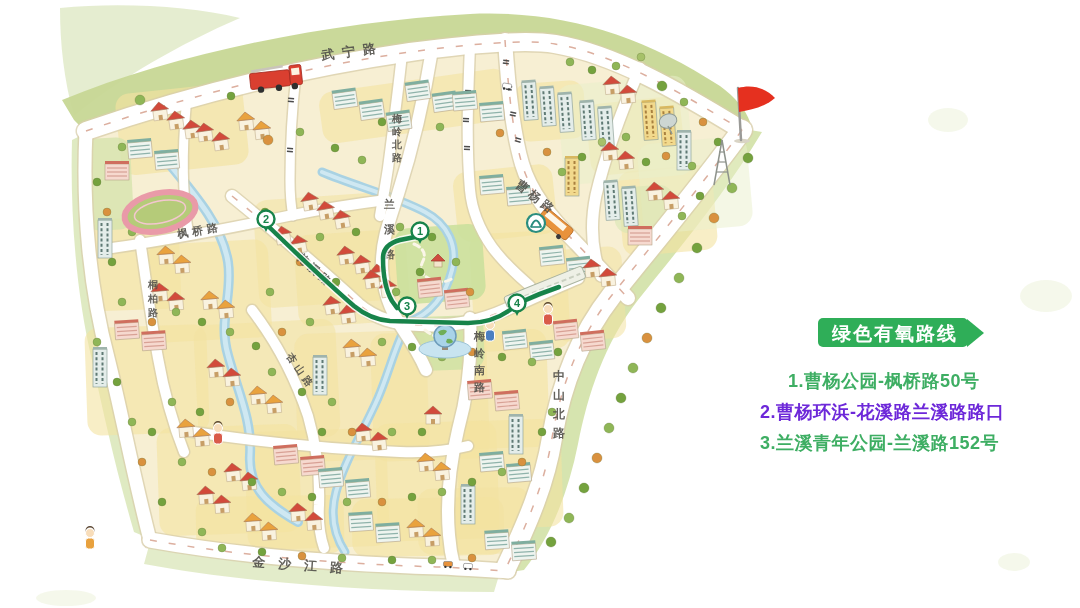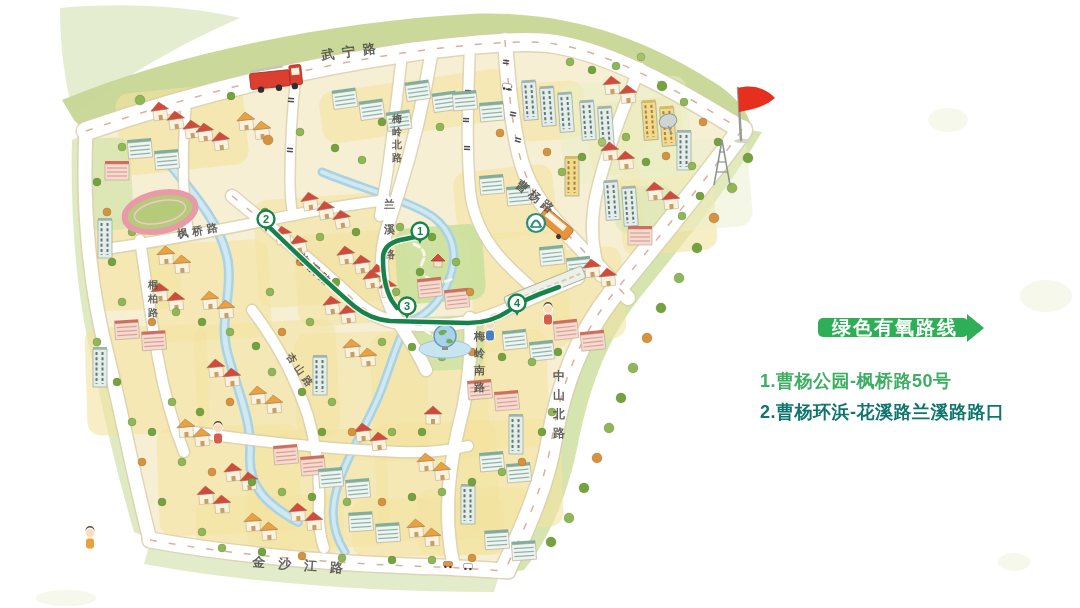--- a/index.html
+++ b/index.html
@@ -1,22 +1,22 @@
 <!DOCTYPE html>
 <html><head>
 <meta charset="utf-8">
 <style>
   html,body{margin:0;padding:0;background:#ffffff;}
   .stage{position:relative;width:1080px;height:608px;overflow:hidden;background:#ffffff;
          font-family:"Liberation Sans",sans-serif;}
   #map{position:absolute;left:0;top:0;}
   svg text{font-family:"Liberation Sans",sans-serif;}
   .legend{position:absolute;left:0;top:0;width:1080px;height:608px;pointer-events:none;}
-  .banner{position:absolute;left:818px;top:318px;height:19px;border-radius:5px;
-          display:flex;align-items:center;padding:0 10px 0 14px;}
+  .banner{position:absolute;left:818px;top:318px;height:29px;border-radius:5px;
+          display:flex;align-items:flex-end;padding:0 10px 0 14px;}
   .banner::after{content:"";position:absolute;right:-16px;top:50%;transform:translateY(-50%);
           border-top:14px solid transparent;border-bottom:14px solid transparent;}
   .banner-text{color:#ffffff;font-size:19px;font-weight:700;letter-spacing:2px;white-space:nowrap;}
   .items{position:absolute;left:760px;top:366px;}
   .item{font-size:18px;font-weight:700;line-height:31px;letter-spacing:.5px;white-space:nowrap;}
 </style>
 <style>.banner::after{border-left:17px solid #2fae58;}</style></head>
 <body>
 
 <div class="stage">
@@ -1112,17 +1112,18 @@
         <ellipse cx="4" cy="53" rx="8" ry="2.2" fill="#d9d4c5"></ellipse>
         <line x1="0" y1="0" x2="3" y2="52" stroke="#9a9a97" stroke-width="2.5" stroke-linecap="round"></line>
         <path d="M 0,0 C 14,-4 28,0 37,10 C 28,18 14,22 1,24 Z" fill="#e5301f"></path>
       </g>
     </svg>
   <div class="legend">
     <div class="banner" id="banner" style="background: rgb(47, 174, 88);">
       <span class="banner-text">绿色有氧路线</span>
     </div>
     <div class="items">
-      <div class="item" style="color: rgb(62, 174, 99);">1.曹杨公园-枫桥路50号</div>
-      <div class="item" style="color: #0f766e;">2.曹杨环浜-花溪路兰溪路路口</div>
+      <div class="item" style="color: rgb(62, 174, 99); margin-left: 28px;">1.曹杨公园-枫桥路50号</div>
+      <div class="item" style="color: #6d28d9;">2.曹杨环浜-花溪路兰溪路路口</div>
+      <div class="item" style="color: rgb(62, 174, 99);">3.兰溪青年公园-兰溪路152号</div>
     </div>
   </div>
 </div>
 
 </body></html>

